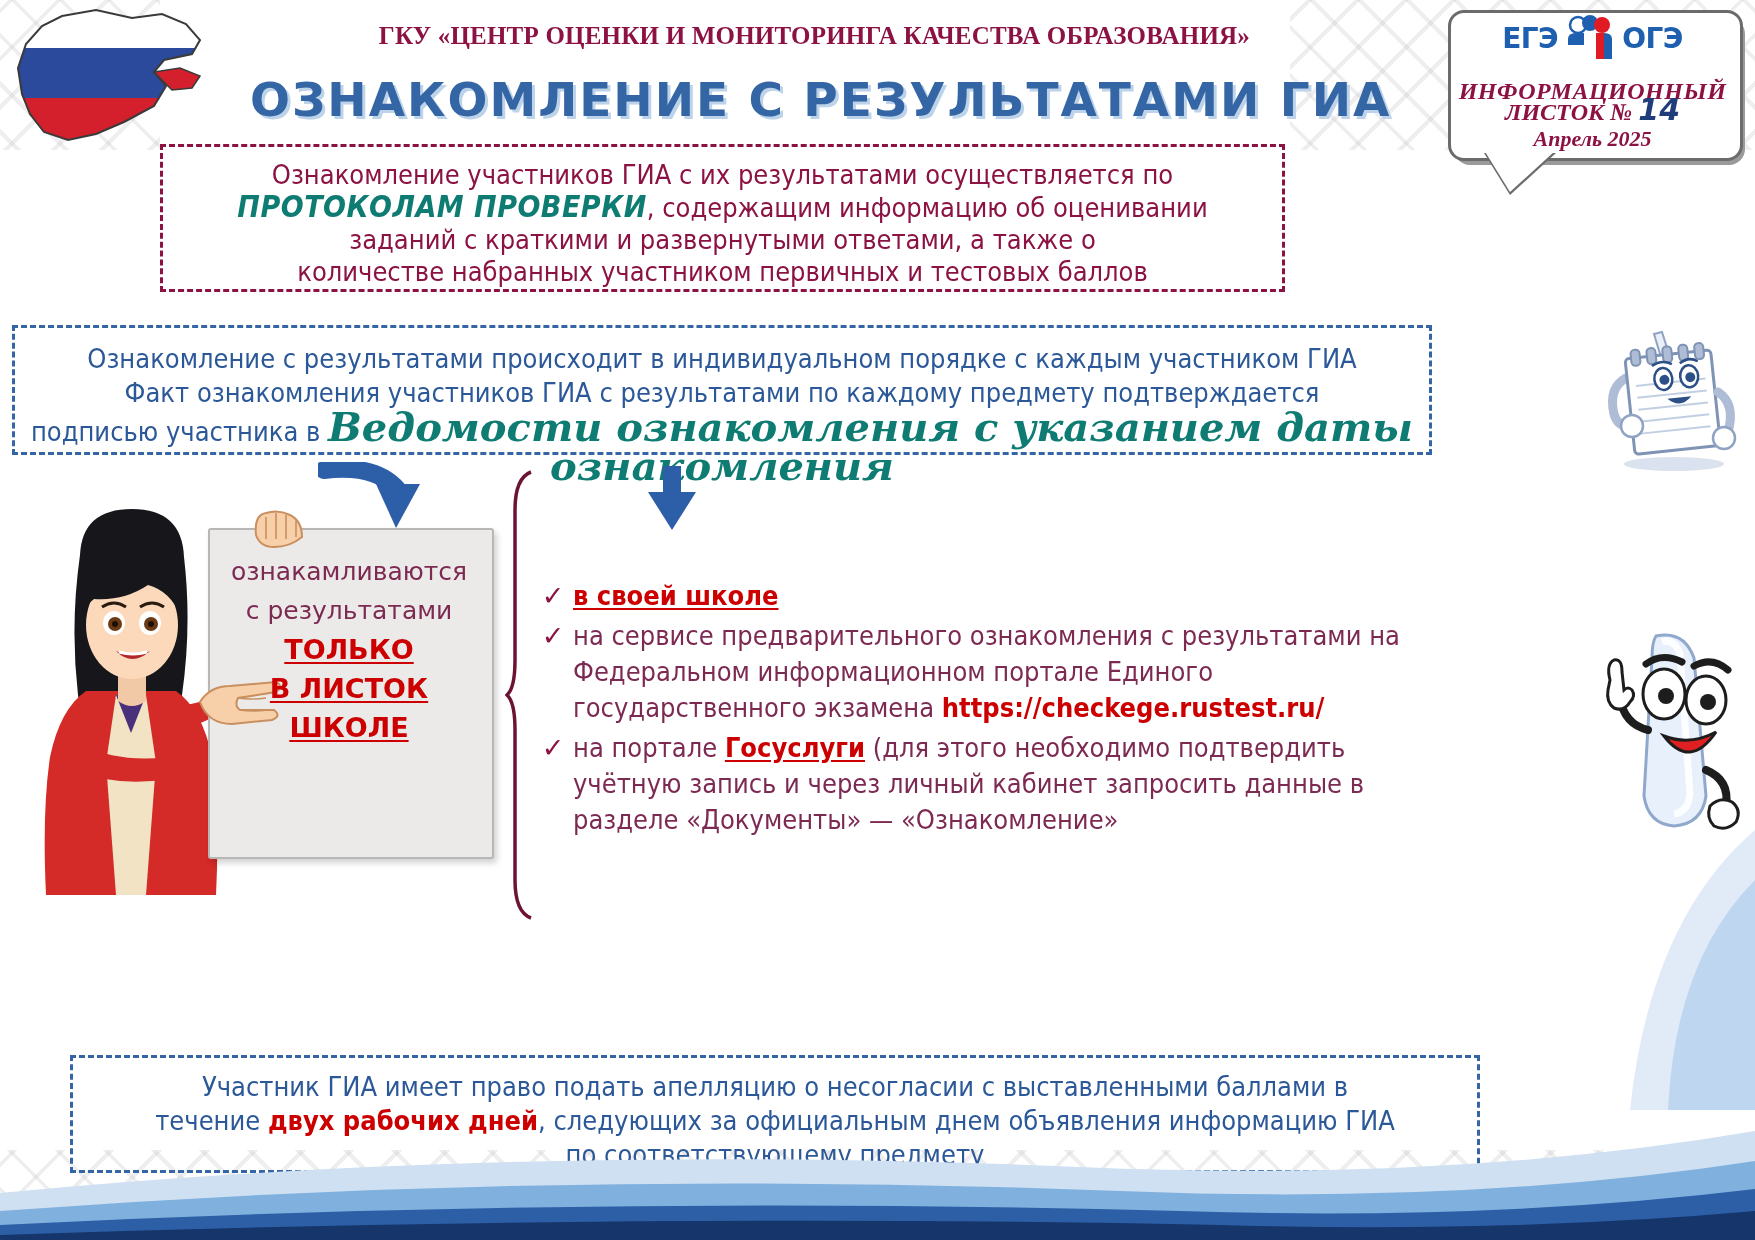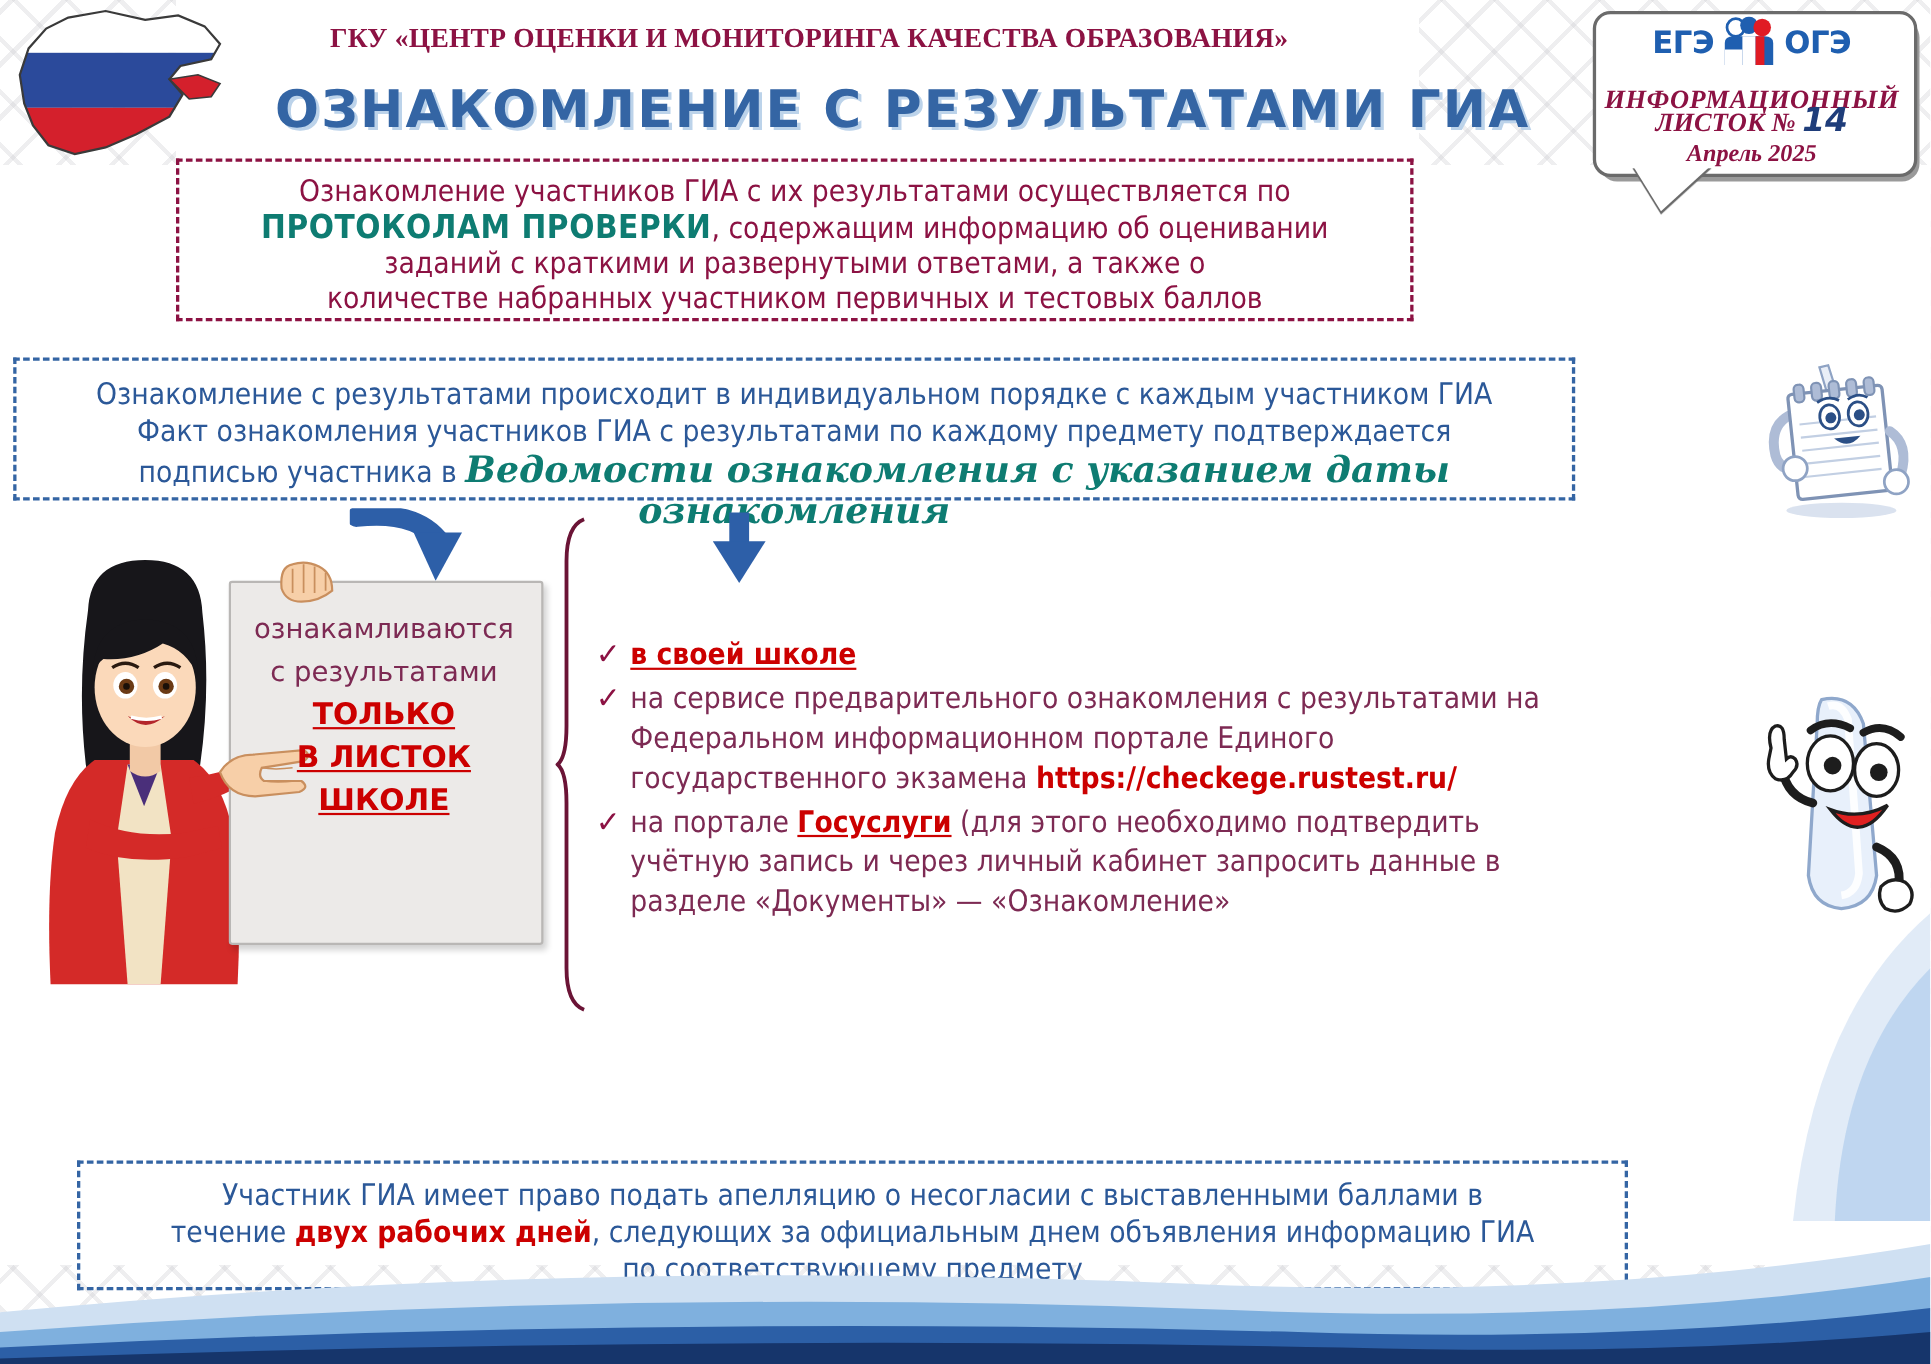--- a/index.html
+++ b/index.html
@@ -25,21 +25,21 @@
   #pattern-mask-top{
     position:absolute;left:160px;top:0;width:1130px;height:150px;background:#fff;
   }
 
   
   #crimea-map{
     position:absolute;left:4px;top:2px;width:215px;height:150px;
   }
   #org-title{
     position:absolute;left:300px;top:22px;width:950px;
-    text-align:left;
+    text-align:right;
     font-family:"Liberation Serif", serif;
     font-weight:bold;font-size:25px;letter-spacing:.2px;
     color:#8c1243;
     white-space:nowrap;
   }
   #main-title{
     position:absolute;left:250px;top:72px;width:1050px;
     text-align:center;
     font-family:"DejaVu Sans", sans-serif;
     font-weight:bold;font-size:47px;letter-spacing:2px;
@@ -98,36 +98,36 @@
   
   #box-protokol{
     position:absolute;left:160px;top:144px;width:1125px;height:148px;
     border:3px dashed #8c1243;
     text-align:center;
     padding-top:12px;box-sizing:border-box;
     font-family:"DejaVu Sans Condensed","DejaVu Sans", sans-serif;
     font-size:27px;line-height:32px;color:#8c1243;
   }
   #box-protokol .accent{
-    color:#0e7c72;font-weight:bold;font-size:30px;
+    color:#0e7c72;font-style:italic;font-weight:bold;font-size:30px;
     letter-spacing:.5px;
   }
 
   
   #box-individual{
     position:absolute;left:12px;top:325px;width:1420px;height:130px;
     border:3px dashed #3465a4;
     text-align:center;
     padding-top:14px;box-sizing:border-box;
     font-family:"DejaVu Sans Condensed","DejaVu Sans", sans-serif;
     font-size:27px;line-height:34px;color:#2b5898;
   }
   #box-individual .cursive{
     color:#0e7c72;font-family:"DejaVu Serif", serif;
-    font-style:italic;font-weight:bold;font-size:33px;
+    font-style:italic;font-weight:bold;font-size:40px;
   }
 
   
   .arrow{position:absolute;}
 
   
   #girl{position:absolute;left:20px;top:495px;width:230px;height:400px;}
   #sign-board{
     position:absolute;left:208px;top:528px;width:282px;height:327px;
     background:#eceae8;

